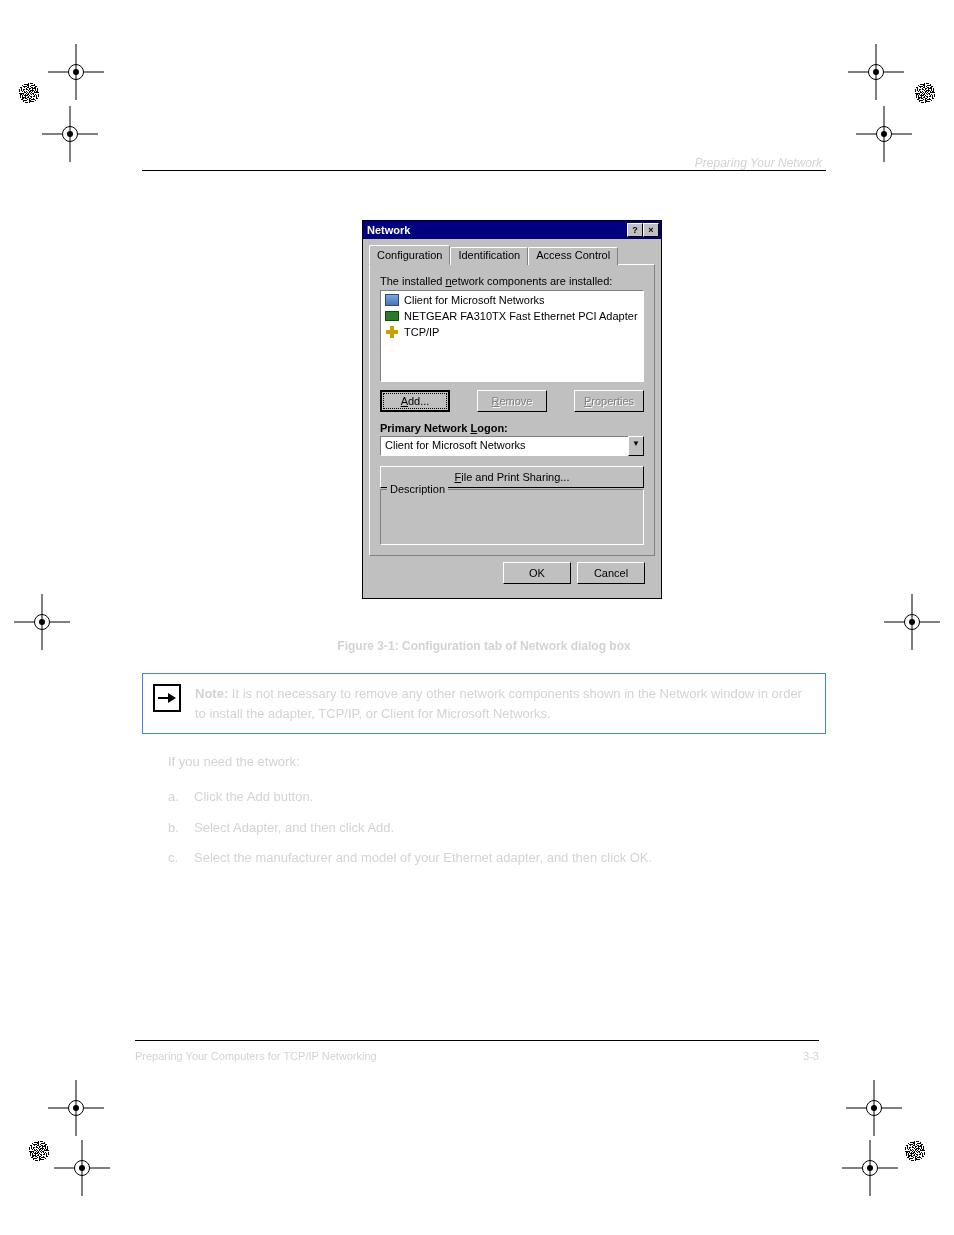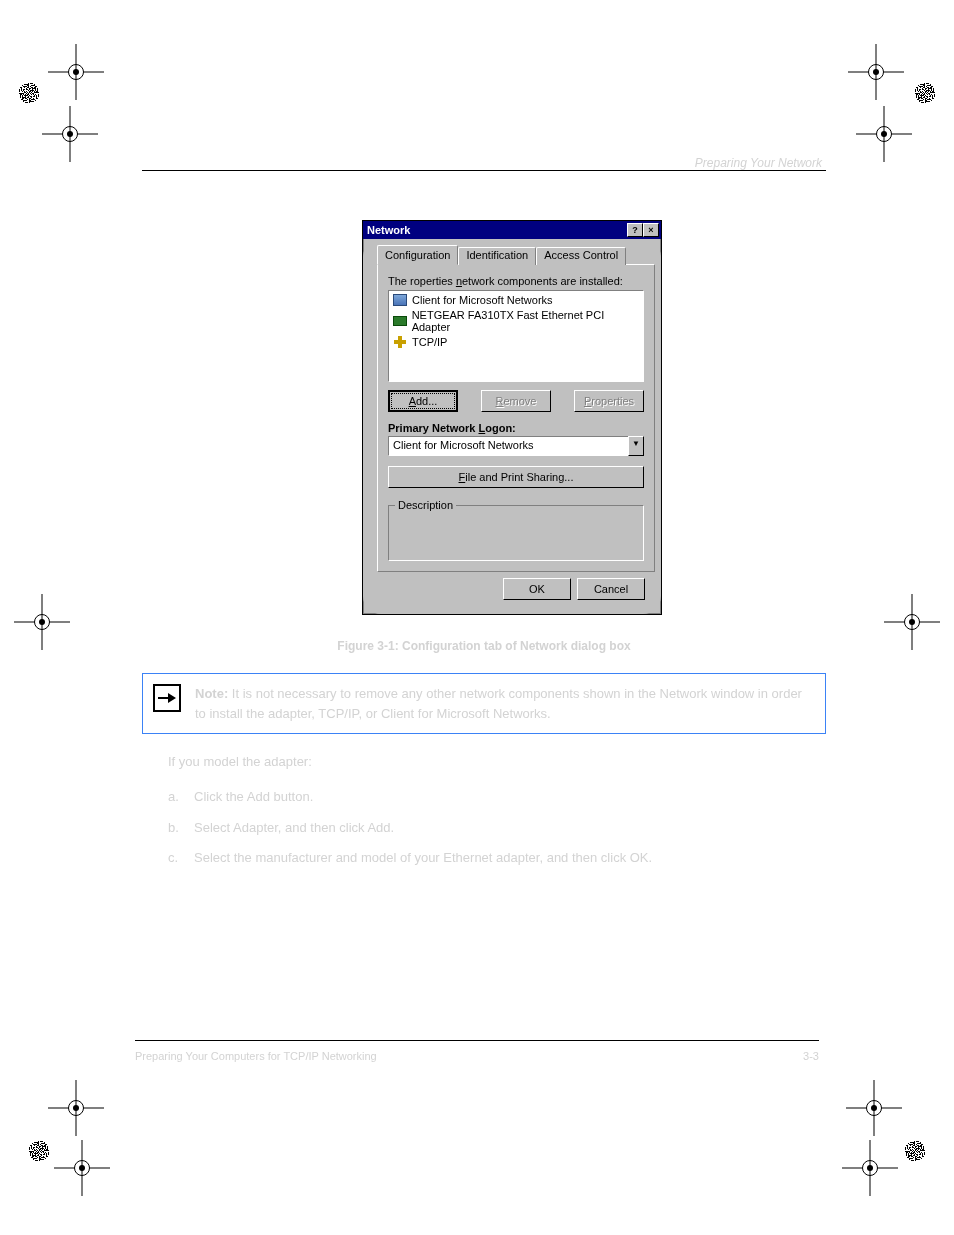--- a/index.html
+++ b/index.html
@@ -87,23 +87,22 @@
     font-size: 9px;
     line-height: 12px;
     text-align: center;
     color: #000;
     font-weight: bold;
     margin-left: 0;
     font-family: Arial, sans-serif;
   }
 
   .dialog-body {
-    padding: 6px 6px 8px 14px;
-    background: #c0c0c0;
-    border-radius: 18px;
+    padding: 6px 6px 8px 6px;
+    background: #c0c0c0;
   }
 
   
   .tabs {
     display: flex;
     position: relative;
     z-index: 2;
     margin-bottom: -1px;
   }
   .tab {
@@ -264,21 +263,21 @@
 
   .share-btn-row {
     margin-top: 10px;
   }
 
   .groupbox {
     border-top: 1px solid #808080;
     border-left: 1px solid #808080;
     border-right: 1px solid #fff;
     border-bottom: 1px solid #fff;
-    margin-top: 17px;
+    margin-top: 1px;
     padding: 6px;
     position: relative;
     height: 56px;
   }
   .groupbox-legend {
     position: absolute;
     top: -7px;
     left: 6px;
     background: #c0c0c0;
     padding: 0 3px;
@@ -515,21 +514,21 @@
       </div>
     </div>
     <div class="dialog-body">
       <div class="tabs">
         <div class="tab active">Configuration</div>
         <div class="tab">Identification</div>
         <div class="tab">Access Control</div>
       </div>
       <div class="tab-panel">
         <div class="panel-label">
-          <span>The roperties </span><span class="ul">n</span><span>etwork components are installed:</span>
+          <span>The installed </span><span class="ul">n</span><span>etwork components are installed:</span>
         </div>
         <div class="listbox">
           <div class="list-item">
             <span class="list-icon">
                 <span class="icon-client"></span>
               </span>
             <span>Client for Microsoft Networks</span>
           </div>
           <div class="list-item">
             <span class="list-icon">
@@ -586,21 +585,21 @@
             <path d="M0 5 L10 5 L10 1 L18 6 L10 11 L10 7 L0 7 Z" fill="#000"></path>
           </svg>
       </div>
     </div>
     <div class="note-text-cell">
       <b>Note:</b><span> It is not necessary to remove any other network components shown in the Network window in order to install the adapter, TCP/IP, or Client for Microsoft Networks.</span>
     </div>
   </div>
 
   <div class="instructions">
-    <div style="padding-left:26px;">If you model the adapter:</div>
+    <div style="padding-left:26px;">If you need the etwork:</div>
     <div class="instr-para">
       <div class="step">
         <span class="num">a.</span>
         <span>Click the Add button.</span>
       </div>
       <div class="step">
         <span class="num">b.</span>
         <span>Select Adapter, and then click Add.</span>
       </div>
       <div class="step">

